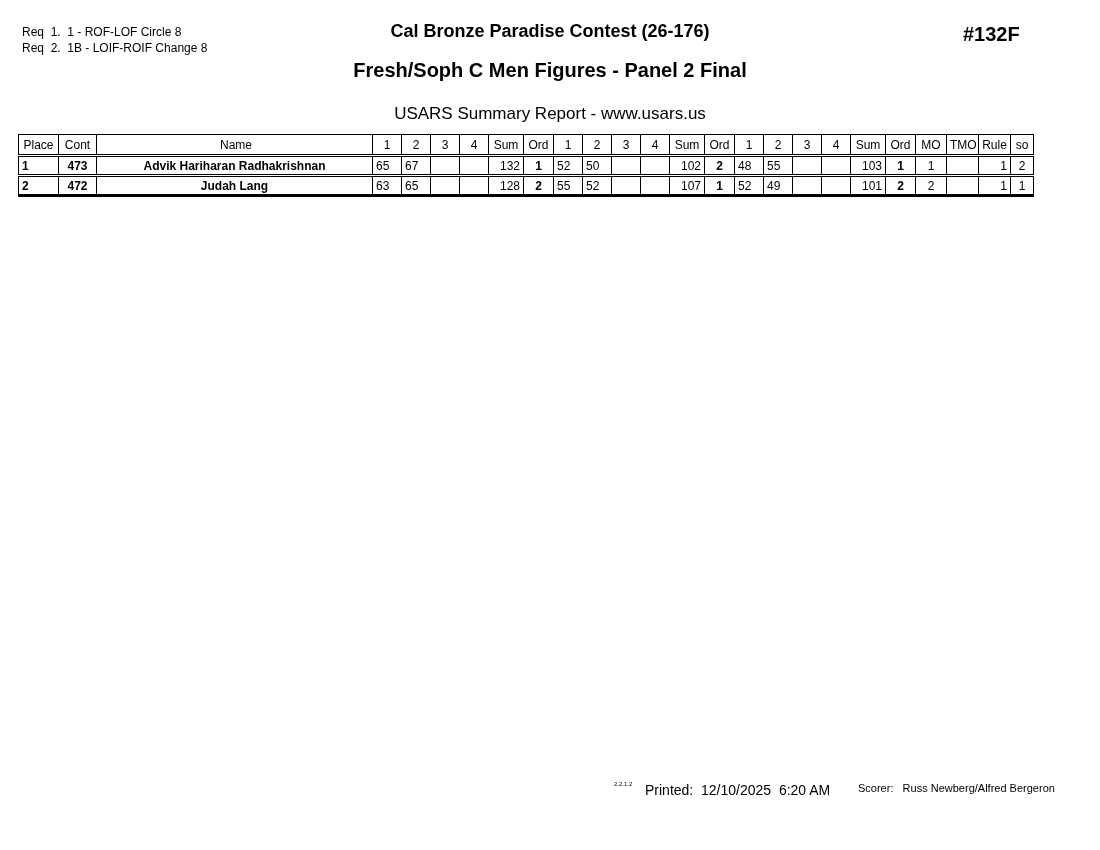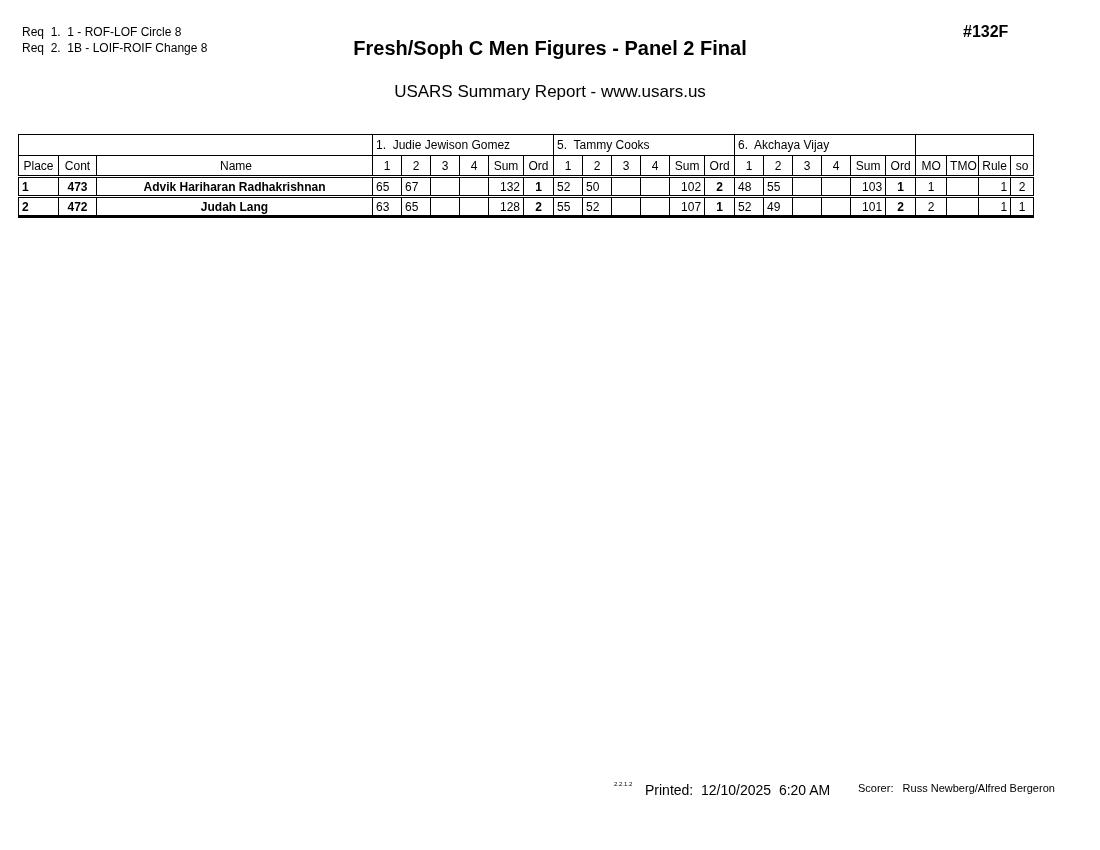--- a/index.html
+++ b/index.html
@@ -12,21 +12,21 @@
   
   .req-block{position:absolute;left:22px;top:24px;font-size:12px;line-height:16px;}
 
   
   .center-head{position:absolute;left:0;top:20px;width:1100px;text-align:center;}
   .contest-title{font-size:18px;font-weight:bold;line-height:22px;}
   .venue-line{font-size:15px;line-height:19px;}
   .event-title{font-size:20px;font-weight:bold;line-height:25px;margin-top:16px;}
   .report-subtitle{font-size:17px;line-height:22px;margin-top:20px;}
 
-  .report-number{position:absolute;left:963px;top:23px;font-size:16px;font-weight:bold;}
+  .report-number{position:absolute;left:963px;top:23px;font-size:20px;font-weight:bold;}
 
   
   .tbl-wrap{position:absolute;left:18px;top:134px;}
   table.results{border-collapse:collapse;table-layout:fixed;width:1015px;}
   table.results td{
     border:1px solid #000;font-size:12px;padding:0 3px;overflow:hidden;
     vertical-align:middle;line-height:14px;
   }
   tr.judge-row{height:21px;}
   tr.head-row{height:21px;}
@@ -58,20 +58,21 @@
 </style>
 </head>
 <body>
 
 <div class="req-block">
   <div class="pre">Req  1.  1 - ROF-LOF Circle 8</div>
   <div class="pre">Req  2.  1B - LOIF-ROIF Change 8</div>
 </div>
 
 <div class="center-head">
+  <div class="contest-title">Cal Bronze Paradise Contest (26-176)</div>
   <div class="event-title">Fresh/Soph C Men Figures - Panel 2 Final</div>
   <div class="report-subtitle">USARS Summary Report - www.usars.us</div>
 </div>
 
 <div class="report-number">#132F</div>
 
 <div class="tbl-wrap">
 <table class="results">
   <colgroup>
     <col style="width:40px">
@@ -95,27 +96,20 @@
         <col style="width:29px">
         <col style="width:35px">
         <col style="width:30px">
     <col style="width:31px">
         <col style="width:32px">
         <col style="width:32px">
         <col style="width:23px">
   </colgroup>
 
   <tbody>
-        <tr class="judge-row">
-    <td class="noborder" colspan="3"></td>
-    <td class="judgebox pre" colspan="6">1.  Judie Jewison Gomez</td>
-    <td class="judgebox pre" colspan="6">5.  Tammy Cooks</td>
-    <td class="judgebox pre" colspan="6">6.  Akchaya Vijay</td>
-    <td class="noborder" colspan="4"></td>
-  </tr>
 
   <tr class="head-row">
     <td class="col-first ctr">Place</td>
     <td class="ctr">Cont</td>
     <td class="lft" style="padding-left:6px">Name</td>
     <td class="ctr">1</td>
     <td class="ctr">2</td>
     <td class="ctr">3</td>
     <td class="ctr">4</td>
     <td class="ctr">Sum</td>

